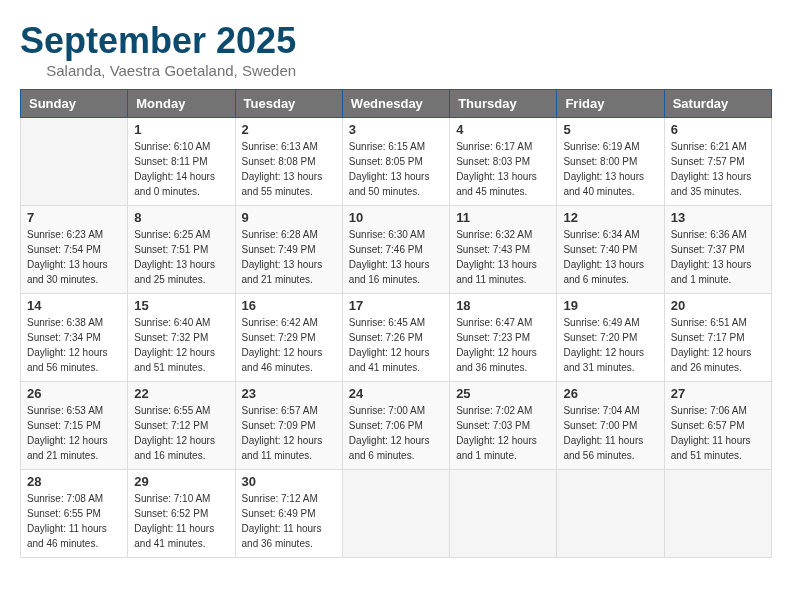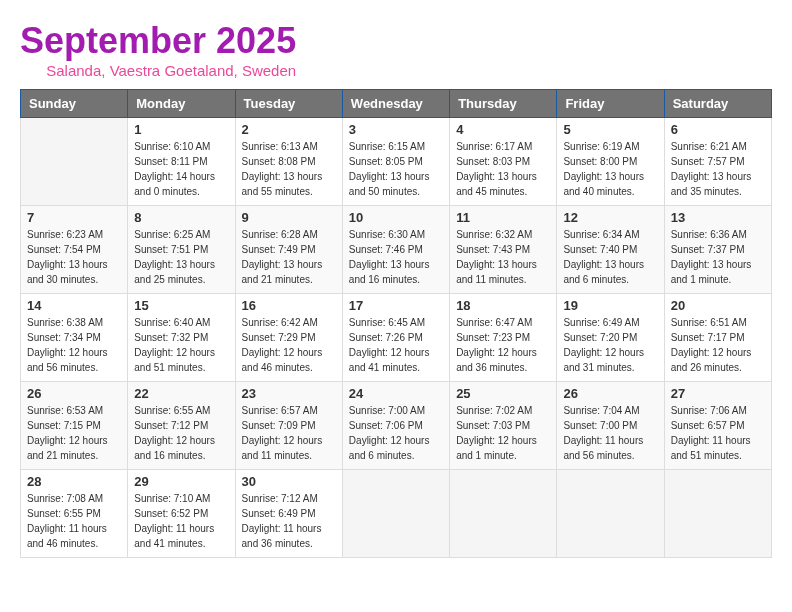--- a/index.html
+++ b/index.html
@@ -41,25 +41,25 @@
     .logo-line {
       display: flex;
       align-items: center;
     }
     .title-section {
       text-align: right;
     }
     .month-title {
       font-size: 36px;
       font-weight: bold;
-      color: #a21caf;
+      color: #0c4a6e;
     }
     .subtitle {
       font-size: 15px;
-      color: #ec4899;
+      color: #737373;
     }
     .calendar {
       width: 100%;
       border-collapse: collapse;
       border: 1px solid #ccc;
     }
     .calendar th {
       background: #737373;
       color: white;
       font-size: 13px;

